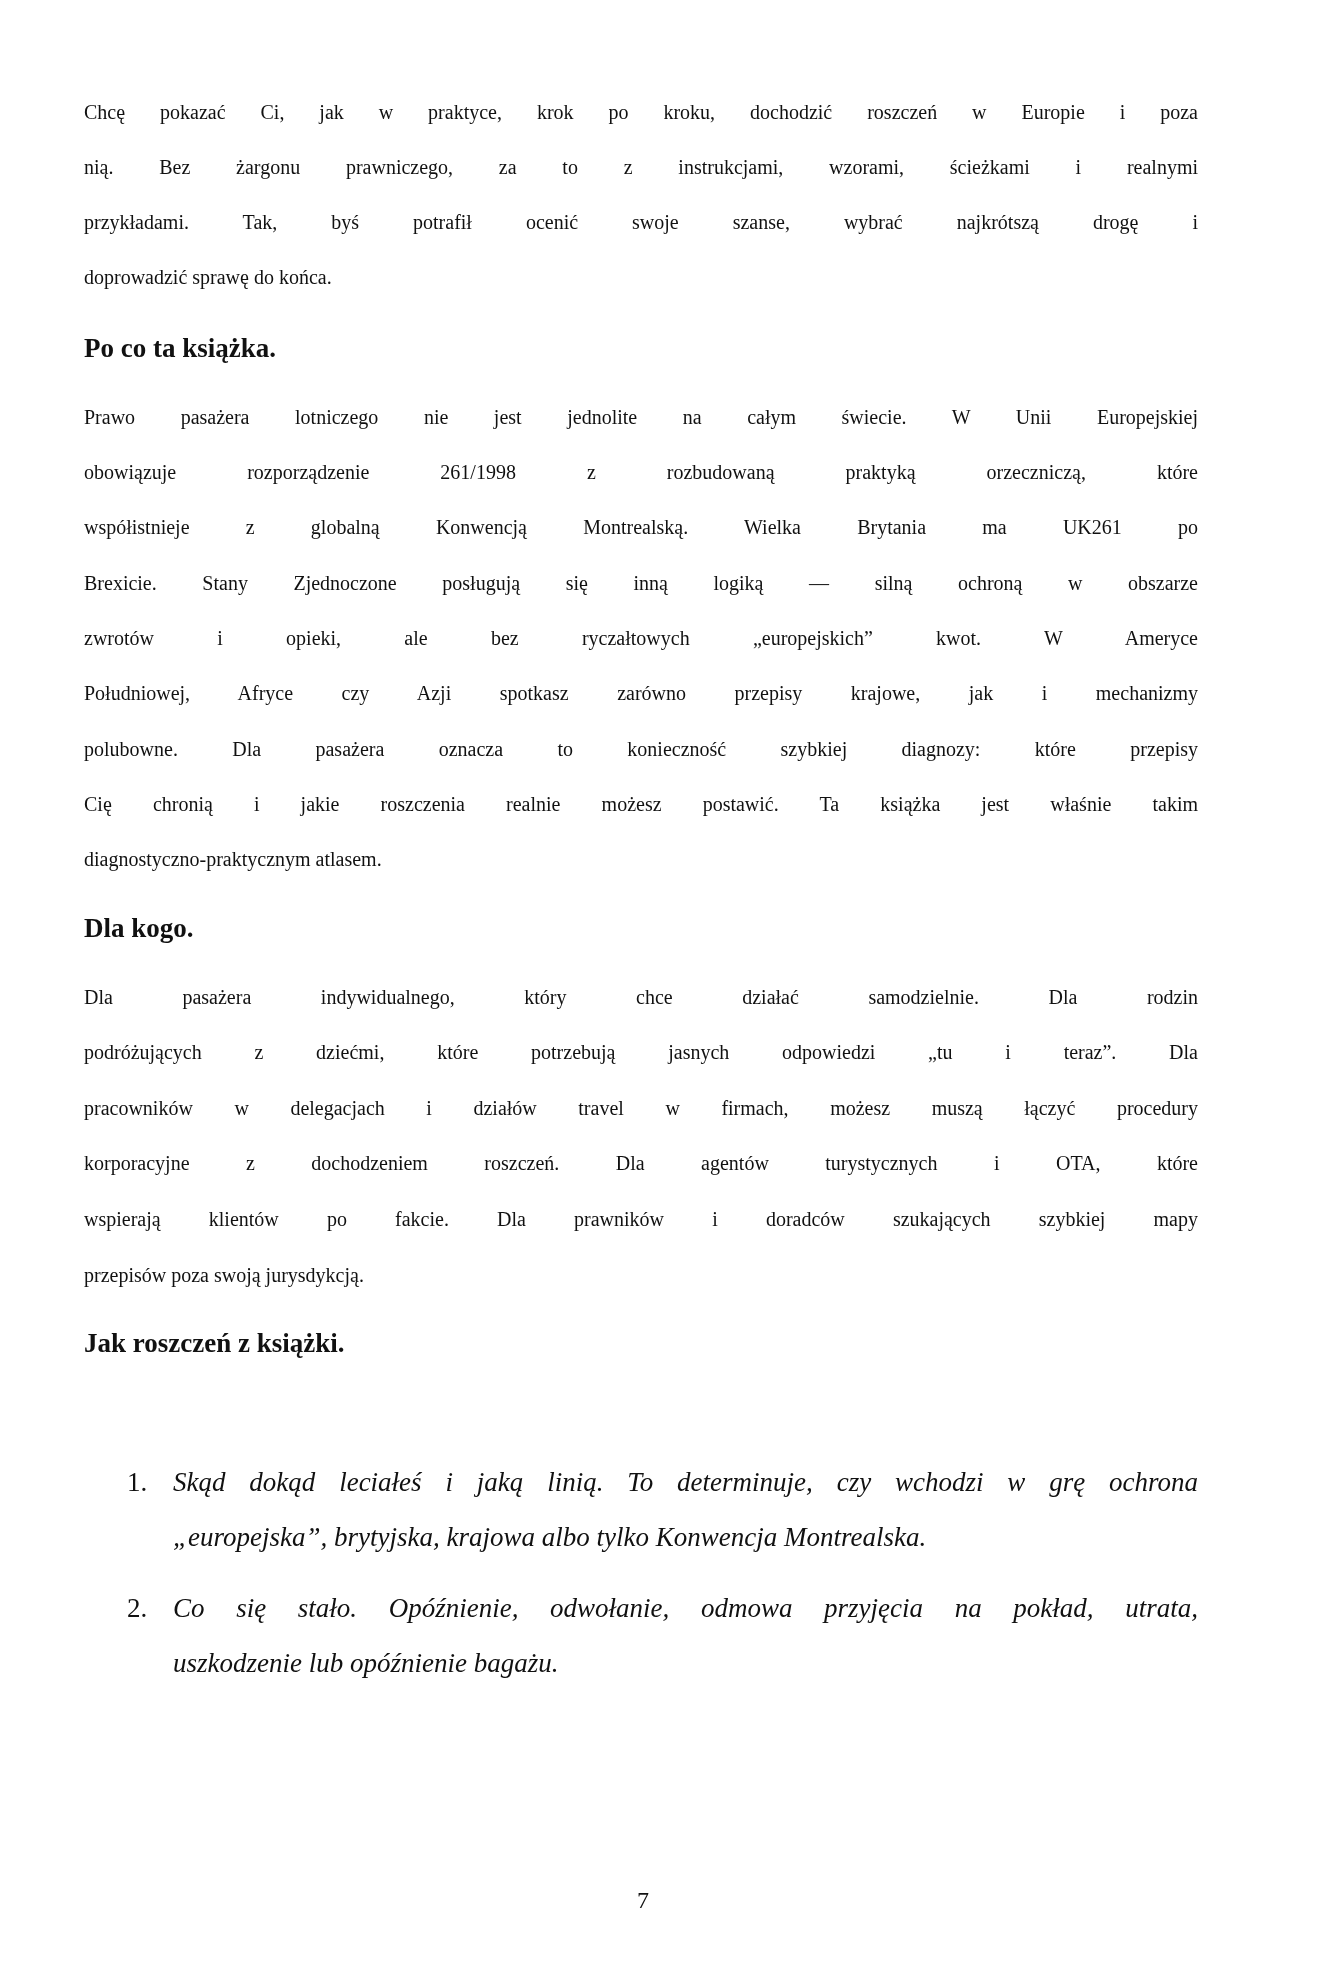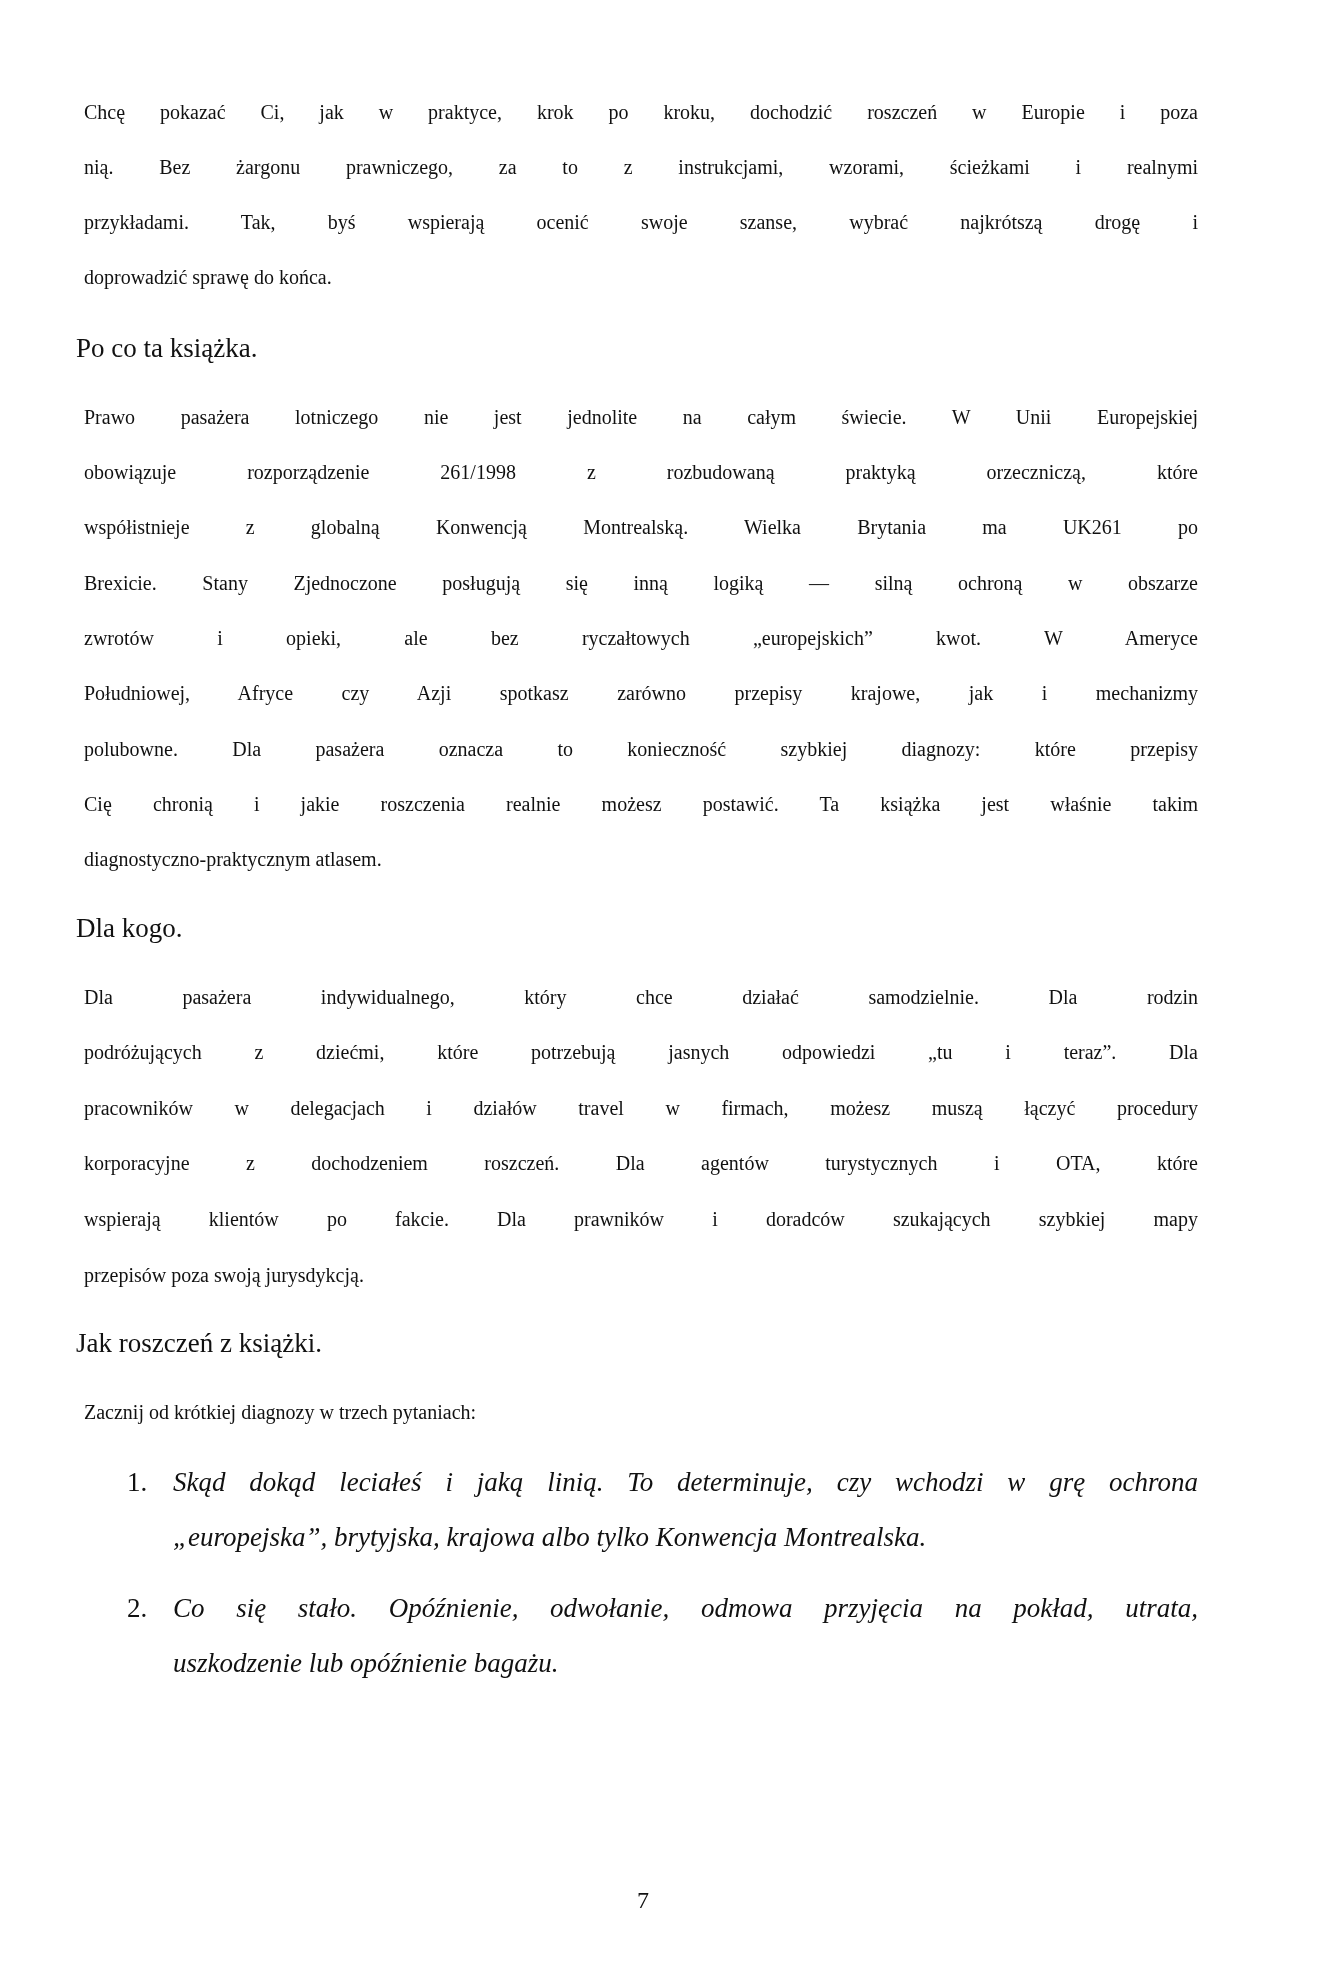--- a/index.html
+++ b/index.html
@@ -3,39 +3,39 @@
 <meta charset="utf-8">
 <style>
   html, body { margin: 0; padding: 0; background: #ffffff; }
   body { width: 1330px; height: 1978px; position: relative; overflow: hidden;
          font-family: "Liberation Serif", "DejaVu Serif", serif; color: #111111; }
   .page { position: absolute; left: 0; top: 0; width: 1330px; height: 1978px; }
   .line { position: absolute; left: 84px; width: 1114px; font-size: 20px;
           line-height: 32px; white-space: nowrap; text-align: justify;
           text-align-last: justify; }
   .line.last { text-align-last: left; }
-  .heading { position: absolute; left: 76px; font-size: 27px; line-height: 32px;
-             font-weight: normal; white-space: nowrap; }
+  .heading { position: absolute; left: 84px; font-size: 27px; line-height: 32px;
+             font-weight: bold; white-space: nowrap; }
   .li-num { position: absolute; left: 127px; font-size: 27px; line-height: 32px; }
   .li-line { position: absolute; left: 173px; width: 1025px; font-size: 27px;
              line-height: 32px; white-space: nowrap; text-align: justify;
              text-align-last: justify; font-style: italic; }
   .li-line.last { text-align-last: left; }
   .page-number { position: absolute; left: 0; width: 1286px; text-align: center;
                  font-size: 24px; line-height: 30px; }
 </style>
 </head>
 <body>
 
 <div class="page">
 
   <div>
     <div class="line" style="top:96px">Chcę pokazać Ci, jak w praktyce, krok po kroku, dochodzić roszczeń w Europie i poza</div>
     <div class="line" style="top:151px">nią. Bez żargonu prawniczego, za to z instrukcjami, wzorami, ścieżkami i realnymi</div>
-    <div class="line" style="top:206px">przykładami. Tak, byś wspierają ocenić swoje szanse, wybrać najkrótszą drogę i</div>
+    <div class="line" style="top:206px">przykładami. Tak, byś potrafił ocenić swoje szanse, wybrać najkrótszą drogę i</div>
     <div class="line last" style="top:261px">doprowadzić sprawę do końca.</div>
   </div>
 
   <div class="heading" style="top:332px">Po co ta książka.</div>
   <div>
     <div class="line" style="top:401px">Prawo pasażera lotniczego nie jest jednolite na całym świecie. W Unii Europejskiej</div>
     <div class="line" style="top:456px">obowiązuje rozporządzenie 261/1998 z rozbudowaną praktyką orzeczniczą, które</div>
     <div class="line" style="top:511px">współistnieje z globalną Konwencją Montrealską. Wielka Brytania ma UK261 po</div>
     <div class="line" style="top:567px">Brexicie. Stany Zjednoczone posługują się inną logiką — silną ochroną w obszarze</div>
     <div class="line" style="top:622px">zwrotów i opieki, ale bez ryczałtowych „europejskich” kwot. W Ameryce</div>
@@ -49,21 +49,20 @@
   <div>
     <div class="line" style="top:981px">Dla pasażera indywidualnego, który chce działać samodzielnie. Dla rodzin</div>
     <div class="line" style="top:1036px">podróżujących z dziećmi, które potrzebują jasnych odpowiedzi „tu i teraz”. Dla</div>
     <div class="line" style="top:1092px">pracowników w delegacjach i działów travel w firmach, możesz muszą łączyć procedury</div>
     <div class="line" style="top:1147px">korporacyjne z dochodzeniem roszczeń. Dla agentów turystycznych i OTA, które</div>
     <div class="line" style="top:1203px">wspierają klientów po fakcie. Dla prawników i doradców szukających szybkiej mapy</div>
     <div class="line last" style="top:1259px">przepisów poza swoją jurysdykcją.</div>
   </div>
 
   <div class="heading" style="top:1327px">Jak roszczeń z książki.</div>
-  <div class="line last" style="top:1396px">Zacznij od krótkiej diagnozy w trzech pytaniach:</div>
 
   <div>
     <div>
       <div class="li-num" style="top:1466px">1.</div>
       <div class="li-line" style="top:1466px">Skąd dokąd leciałeś i jaką linią. To determinuje, czy wchodzi w grę ochrona</div>
       <div class="li-line last" style="top:1521px">„europejska”, brytyjska, krajowa albo tylko Konwencja Montrealska.</div>
     </div>
     <div>
       <div class="li-num" style="top:1592px">2.</div>
       <div class="li-line" style="top:1592px">Co się stało. Opóźnienie, odwołanie, odmowa przyjęcia na pokład, utrata,</div>

